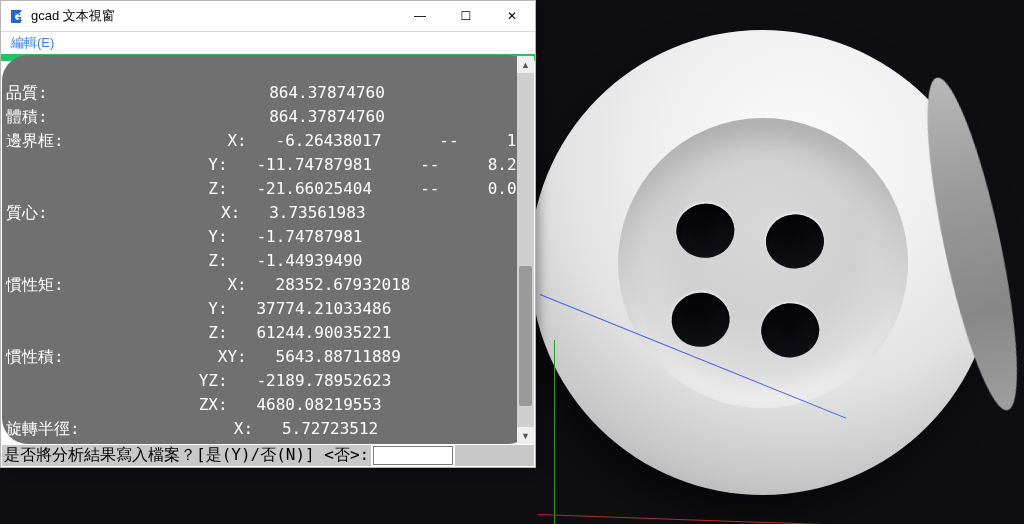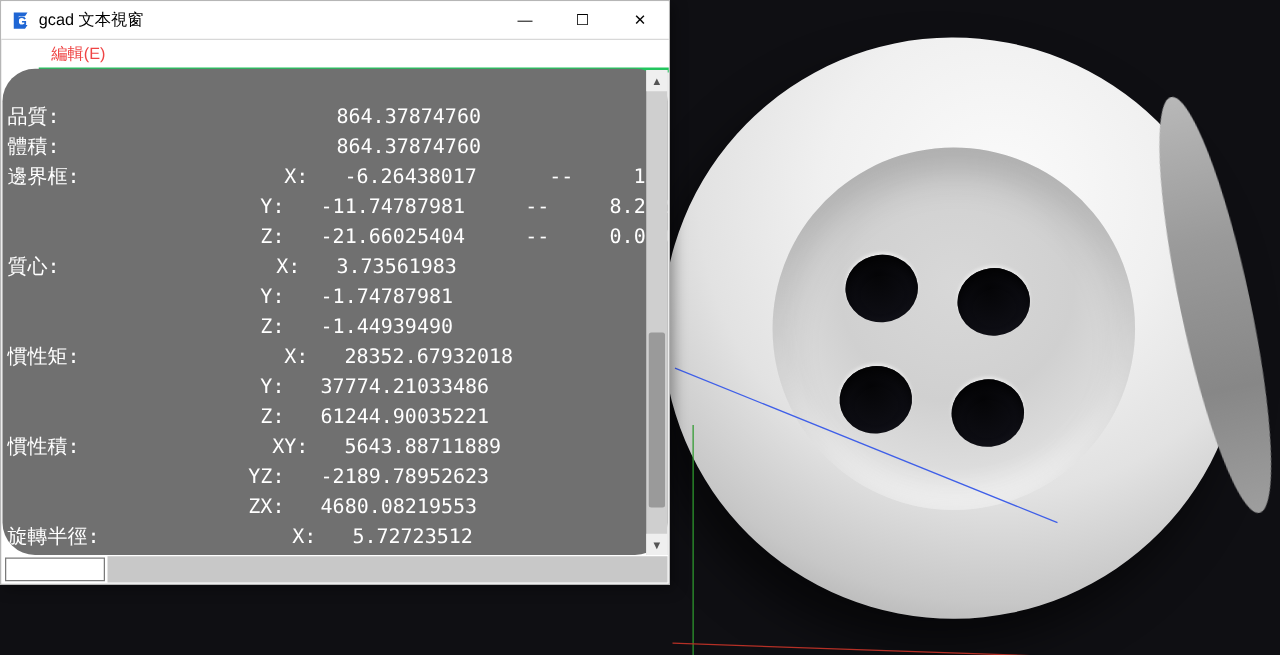--- a/index.html
+++ b/index.html
@@ -30,21 +30,21 @@
   .axis.green{left:554px;top:340px;width:1px; height:185px;background:#2e9a2e;}
   .axis.red{left:538px;top:514px;width:360px;height:1px;background:#b53026;transform:rotate(2deg);transform-origin:left center;}
 
   
   .win{position:absolute;left:0;top:0;width:534px;height:466px;background:#fff;border:1px solid #b6b6b6;box-shadow:3px 3px 10px rgba(0,0,0,.35);}
   .titlebar{height:30px;background:#ffffff;display:flex;align-items:center;border-bottom:1px solid #d8d8d8;}
   .titlebar .icon{width:18px;height:18px;margin:0 6px;display:flex;align-items:center;justify-content:center;}
   .titlebar .title{font-size:13px;color:#000;}
   .titlebar .spacer{flex:1;}
   .titlebar .wbtn{width:46px;height:30px;display:flex;align-items:center;justify-content:center;font-size:12px;color:#000;}
-  .menubar{height:22px;background:#fff;border-bottom:4px solid #22c55e;font-size:13px;color:#ef4444;display:flex;align-items:center;padding-left:2px;margin-left:30px;}
+  .menubar{height:22px;background:#fff;border-bottom:7px solid #22c55e;font-size:13px;color:#3b82f6;display:flex;align-items:center;padding-left:2px;}
   .menubar .menu{padding:1px 8px;}
   .term{position:absolute;left:1px;top:54px;right:1px;bottom:23px;background:#707070;color:#fff;
         font-family:"NSimSun","MingLiU","Consolas",monospace;font-size:16px;line-height:24px;white-space:pre;
         overflow:hidden;padding:2px 0 0 4px;letter-spacing:0;border-radius:26px;}
   .term .row{height:24px;}
   .status{position:absolute;left:1px;right:1px;bottom:1px;height:21px;background:#fff;display:flex;align-items:center;}
   .status .prompt{display:flex;align-items:center;height:100%;font-family:"NSimSun","MingLiU","Consolas",monospace;font-size:16px;color:#000;background:#c8c8c8;padding:0 2px;white-space:pre;}
   .status .input{flex:0 0 78px;height:17px;margin-left:2px;background:#fff;border:1px solid #7a7a7a;}
   .status .rest{flex:1;background:#c8c8c8;height:100%;margin-left:2px;}
   .scrollbar{position:absolute;top:55px;right:1px;bottom:23px;width:17px;background:#cfcfcf;}
@@ -100,18 +100,19 @@
       <div class="up">
           <span>▲</span>
         </div>
       <div class="thumb"></div>
       <div class="down">
           <span>▼</span>
         </div>
     </div>
 
     <div class="status">
+      <div class="prompt">是否將分析結果寫入檔案？[是(Y)/否(N)] &lt;否&gt;:</div>
       <div class="input"></div>
       <div class="rest"></div>
     </div>
   </div>
 
 </div>
 
 </body></html>

